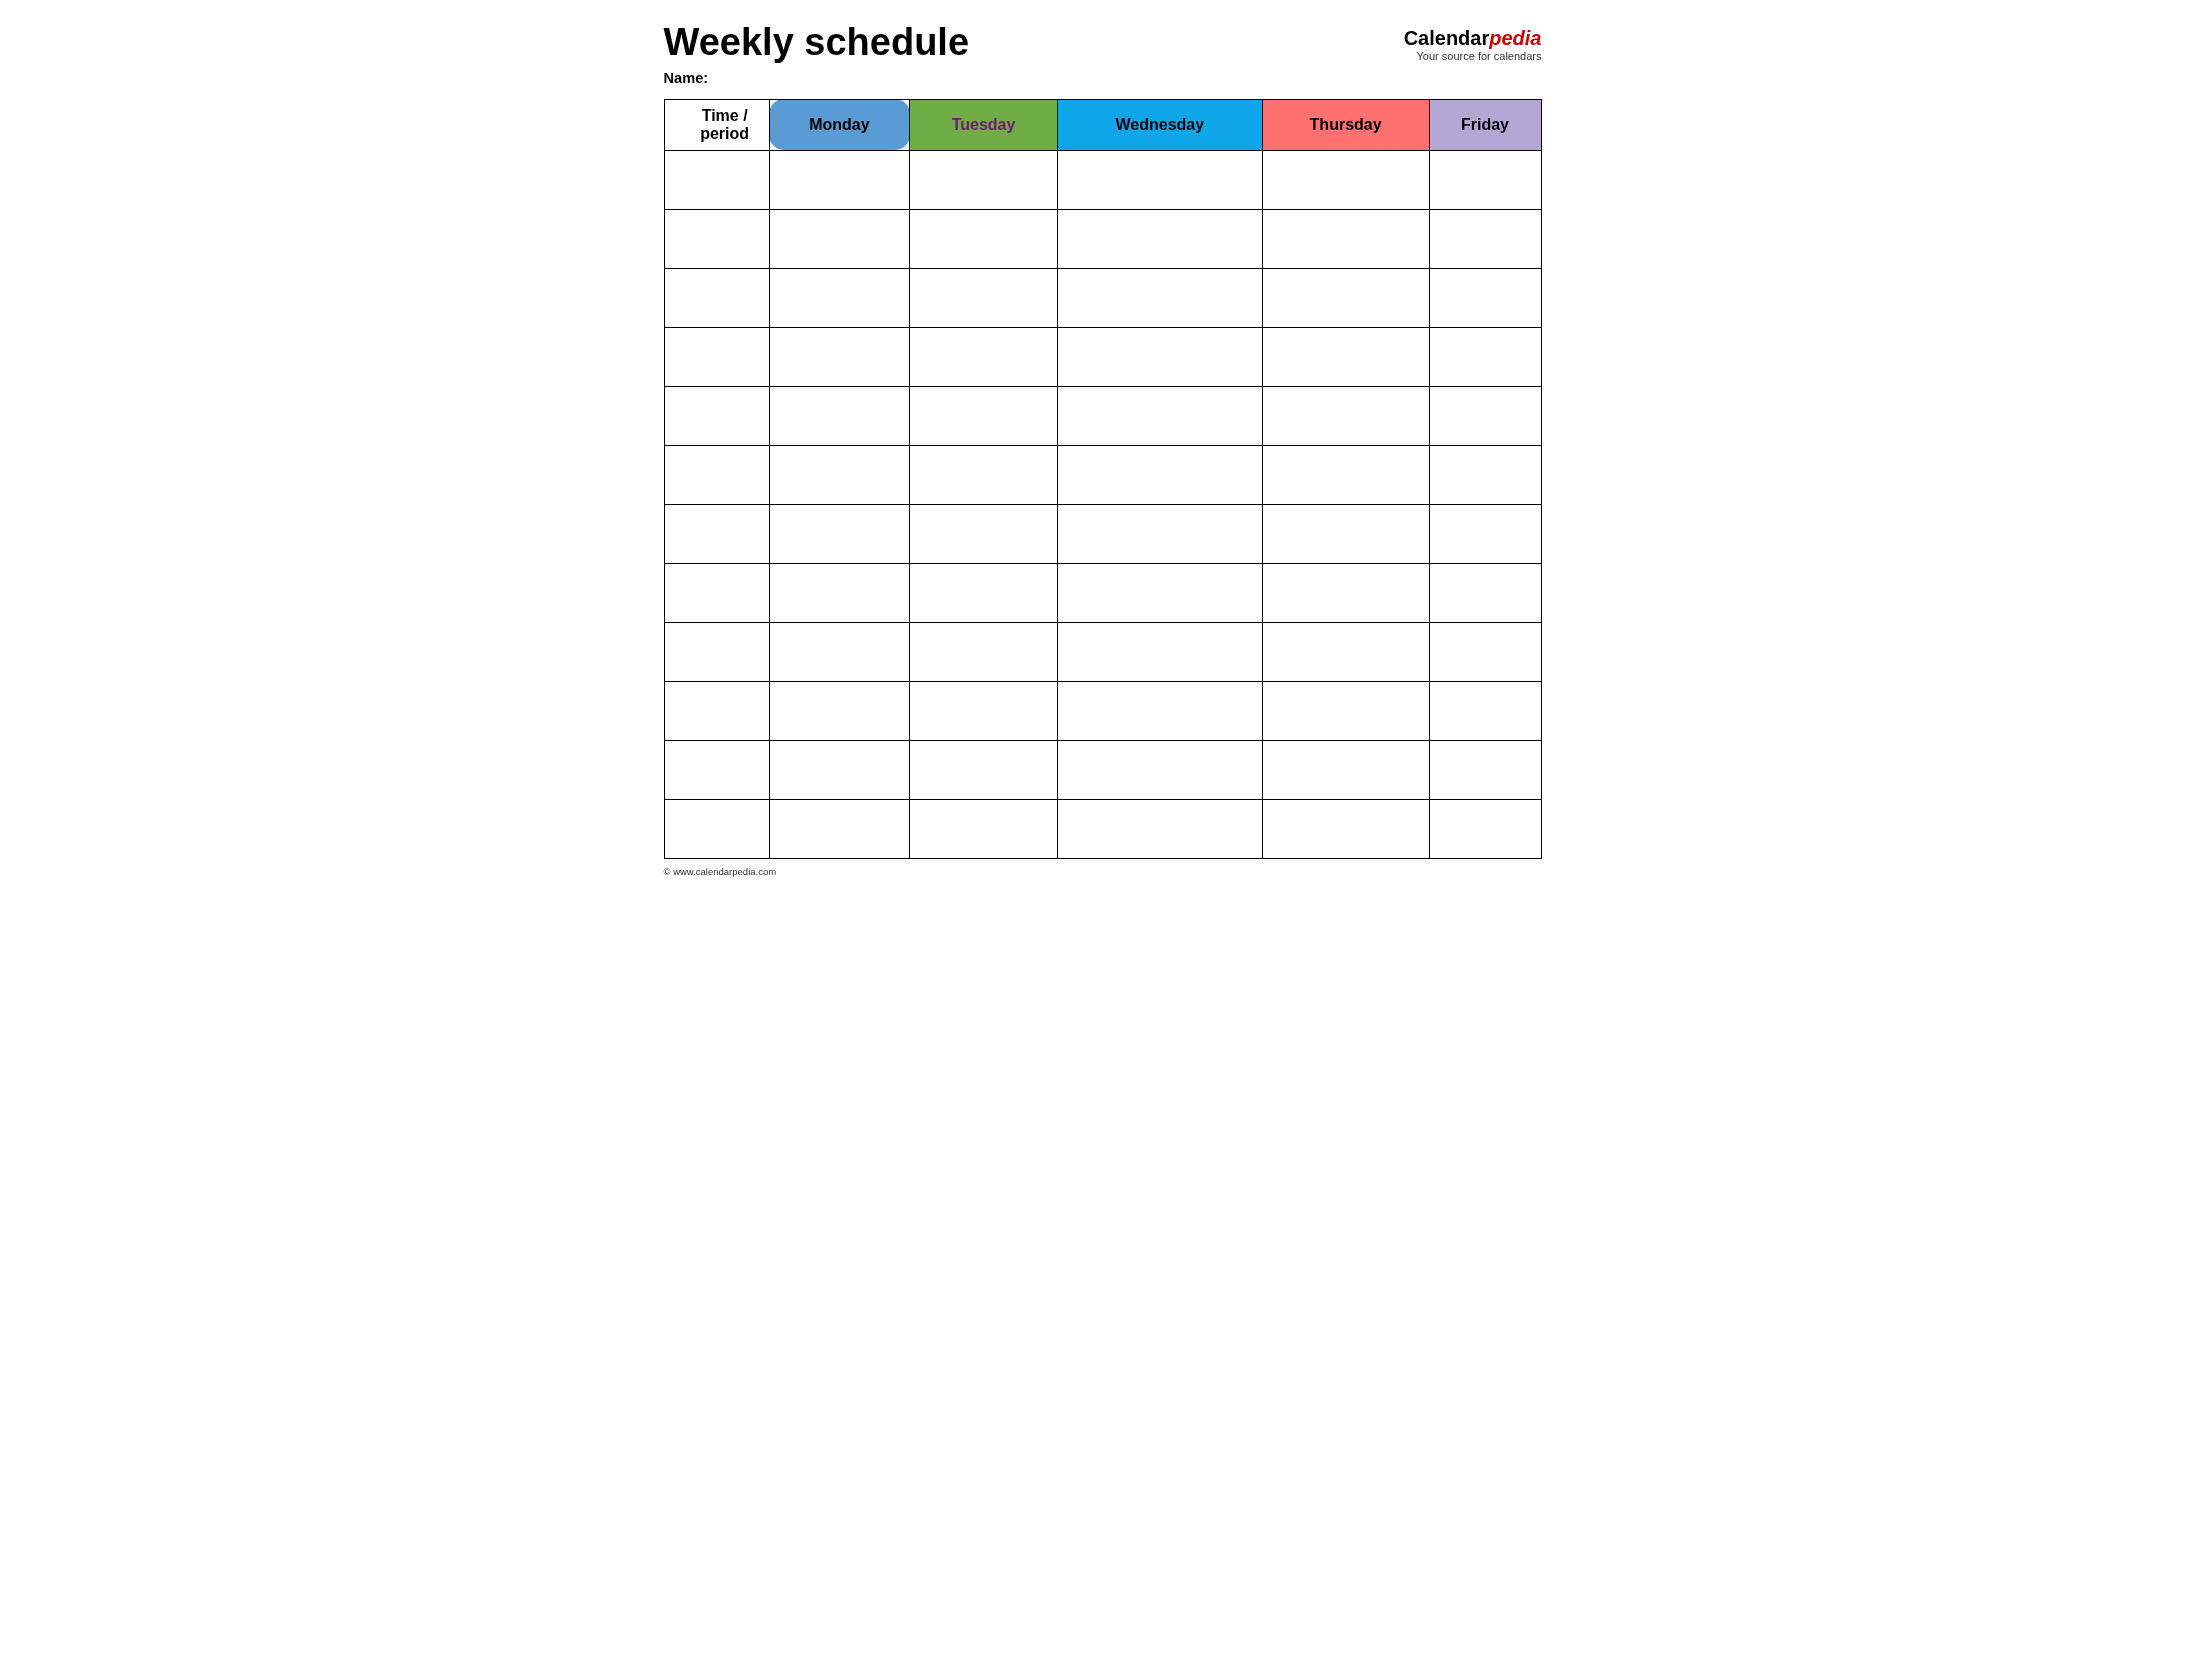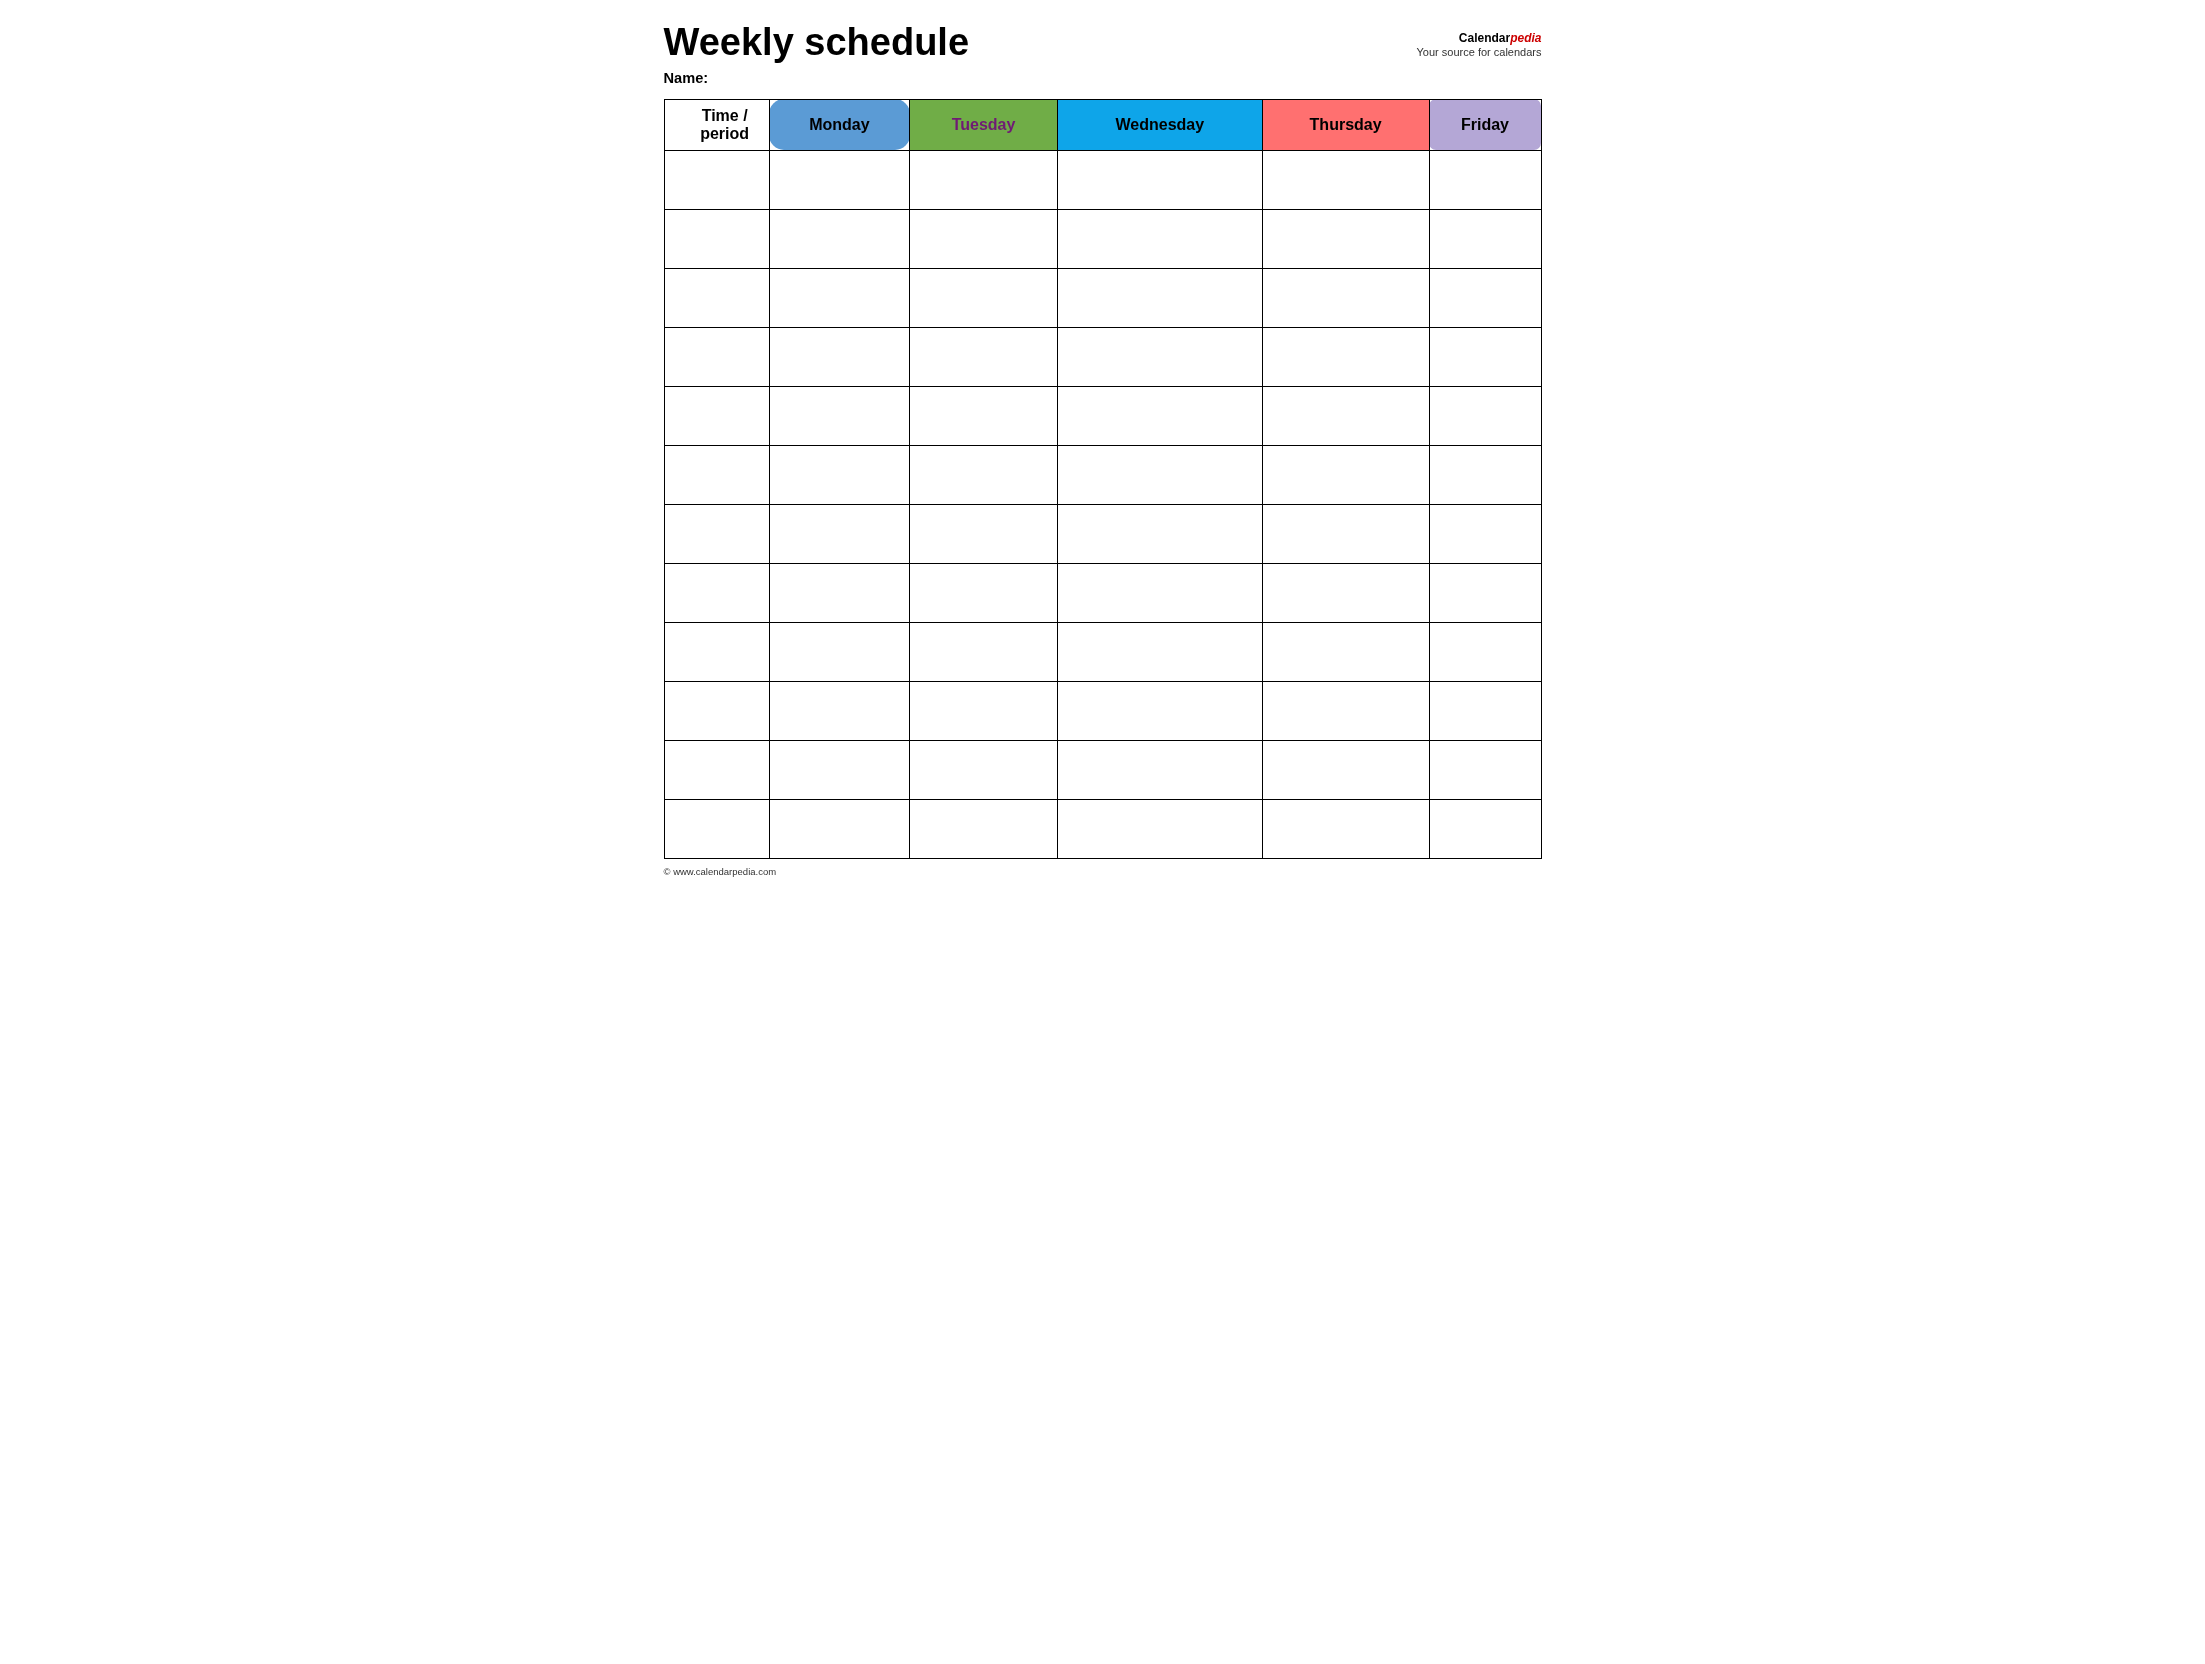--- a/index.html
+++ b/index.html
@@ -35,21 +35,21 @@
       color: #000000;
       line-height: 1.1;
     }
 
     .logo-area {
       text-align: right;
       padding-top: 2.9px;
     }
 
     .logo-text {
-      font-size: 12px;
+      font-size: 20px;
       font-weight: bold;
       color: #000000;
       line-height: 1.2;
     }
 
     .logo-text .logo-red {
       color: #cc0000;
       font-style: italic;
     }
 
@@ -117,21 +117,20 @@
     }
 
     .col-thursday {
       background-color: #ff7070;
       color: #000000;
     }
 
     .col-friday {
       background-color: #b4a7d6;
       color: #000000;
-      border-radius: 7px;
     }
 
     .schedule-table tbody tr td {
       border: 0.7px solid #000000;
     }
 
     .schedule-table tbody tr td:first-child {
       border-left: 1.5px solid #000000;
     }
 

